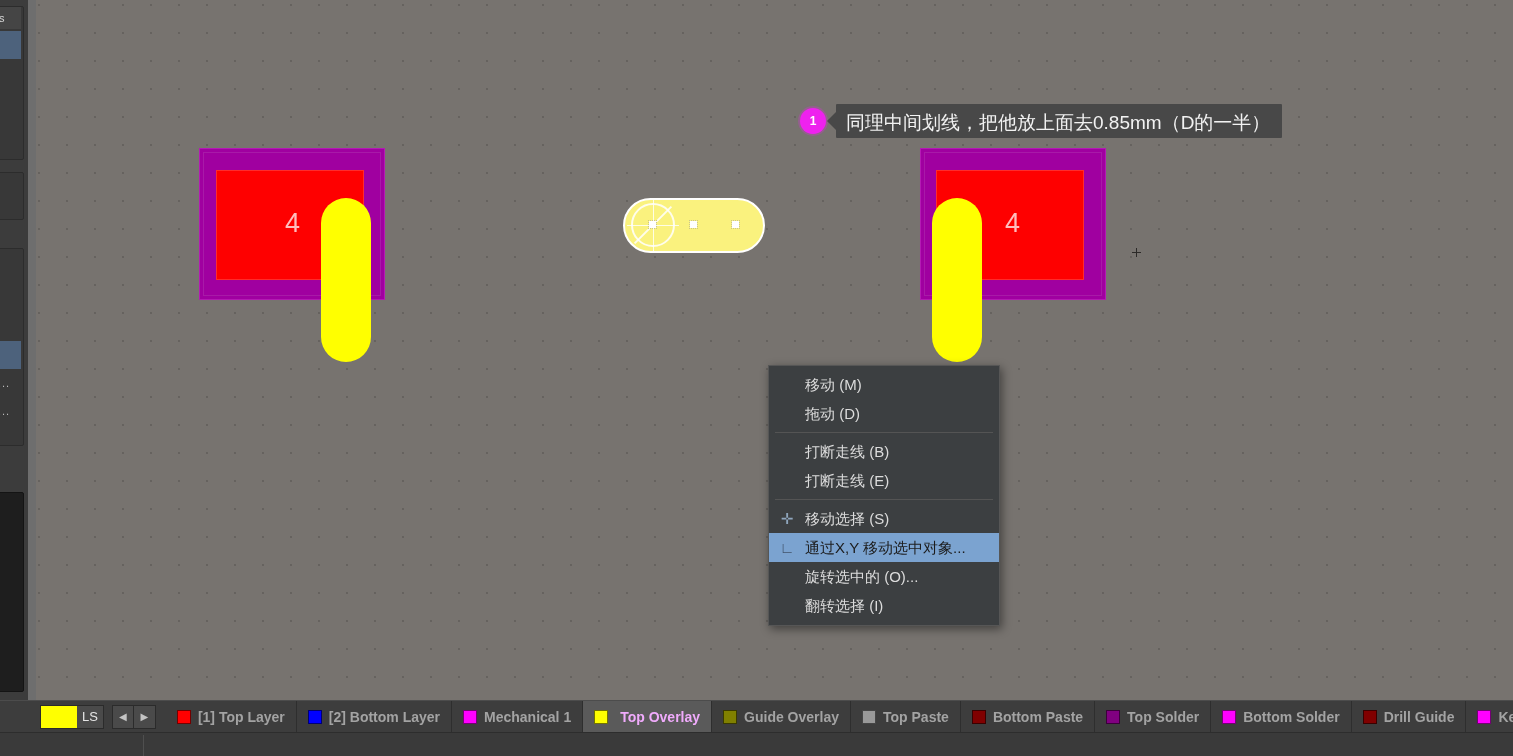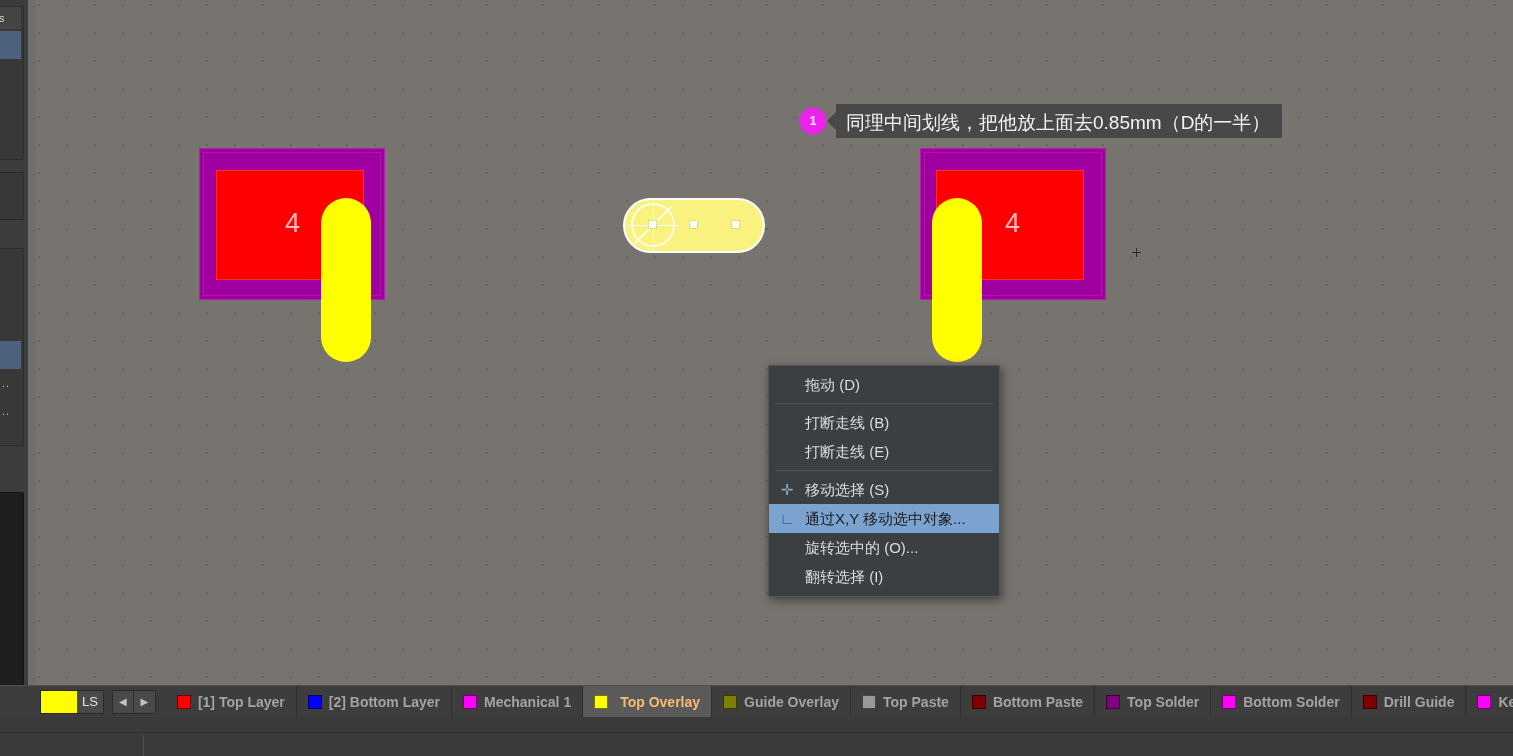--- a/index.html
+++ b/index.html
@@ -178,21 +178,21 @@
     width: 20px; height: 29px;
     color: #8fa6bd; font-size: 15px; line-height: 29px; text-align: center;
   }
   .ctx-item.selected .mi-icon { color: #42536b; }
   .ctx-sep {
     height: 1px; background: #545454; margin: 4px 6px 4px 6px;
   }
 
   
   .layer-bar {
-    position: absolute; left: 0; top: 685px;
+    position: absolute; left: 0; top: 700px;
     width: 1513px; height: 32px;
     background: #3d3d3d;
     border-top: 1px solid #4c4c4c;
     display: flex; align-items: center;
     overflow: hidden;
   }
   .lb-ls {
     display: flex; align-items: center; height: 24px;
     margin-left: 40px;
     border: 1px solid #2b2b2b;
@@ -217,21 +217,21 @@
   .lb-tab {
     display: flex; align-items: center; gap: 7px;
     padding: 0 11px;
     height: 32px;
     color: #a3a3a3; font-size: 14px;
     border-right: 1px solid #2e2e2e;
     white-space: nowrap;
     cursor: pointer;
     font-weight: bold;
   }
-  .lb-tab.active { background: #5a5a5a; color: #fdba74; font-weight: bold; gap: 12px; }
+  .lb-tab.active { background: #5a5a5a; color: #f0abfc; font-weight: bold; gap: 12px; }
   .lb-chip {
     width: 14px; height: 14px;
     border: 1px solid rgba(0,0,0,0.55);
     flex: 0 0 auto;
   }
 
   
   .status-bar {
     position: absolute; left: 0; top: 732px;
     width: 1513px; height: 24px;
@@ -293,20 +293,24 @@
     <div class="mouse-mark" style="left:1096px; top:248px;"></div>
 
     <div class="callout" style="left:764px; top:104px;">
       <div class="callout-badge">1</div>
       <div class="callout-arrow"></div>
       <div class="callout-body">同理中间划线，把他放上面去0.85mm（D的一半）</div>
     </div>
 
     <div class="ctx-menu" style="left:732px; top:365px;">
 
+      <div class="ctx-item">
+        <span class="mi-icon"></span>
+        <span>移动 (M)</span>
+      </div>
 
       <div class="ctx-item">
         <span class="mi-icon"></span>
         <span>拖动 (D)</span>
       </div>
 
       <div class="ctx-sep"></div>
 
       <div class="ctx-item">
         <span class="mi-icon"></span>

